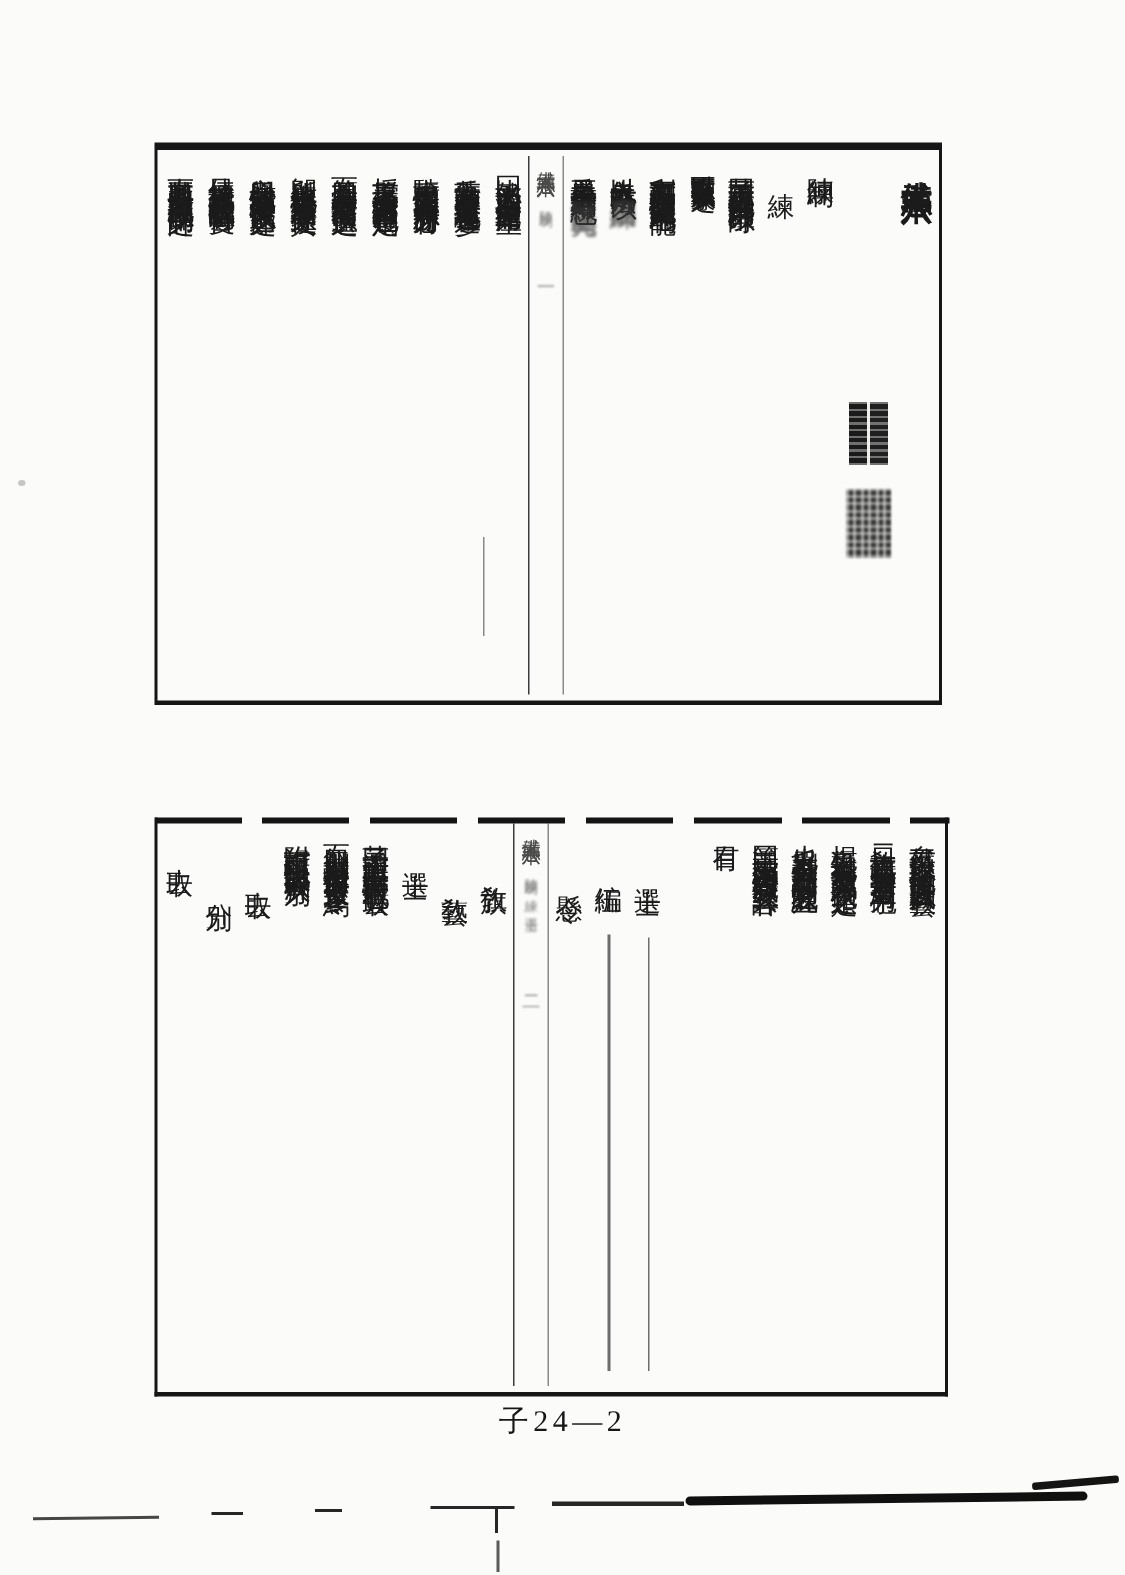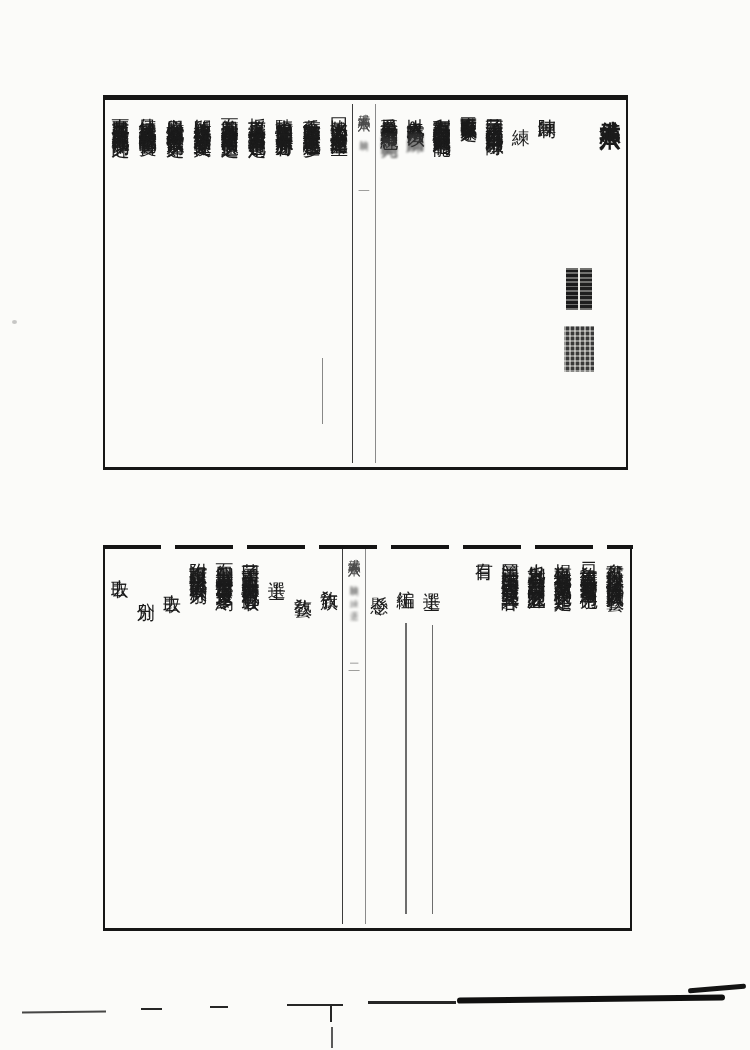--- a/index.html
+++ b/index.html
@@ -137,20 +137,21 @@
         <div class="col" style="width: 26.2px; padding-top: 17.64px;"><span class="txt">選士</span></div>
         <div class="col" style="width: 26.2px; padding-top: 0px;"><span class="txt">茅子曰選士而無去取是驅市人而戰也有去取</span></div>
         <div class="col" style="width: 26.2px; padding-top: 0px;"><span class="txt">而無分別則車轅舟楫違用而不可致遠參苓烏</span></div>
         <div class="col" style="width: 26.2px; padding-top: 0px;"><span class="txt">附誤投而可以殞生故首去取次分別</span></div>
         <div class="col" style="width: 26.2px; padding-top: 31.36px;"><span class="txt">去取</span></div>
         <div class="col" style="width: 26.2px; padding-top: 39.2px;"><span class="txt">分別</span></div>
         <div class="col" style="width: 26.2px; padding-top: 15.68px;"><span class="txt">去取</span></div>
       </div>
     </div>
 
+  <div class="footer">子24—2</div>
 
   <div class="art a0"></div>
   <div class="art a10"></div>
   <div class="art a1"></div>
   <div class="art a2"></div>
   <div class="art a3"></div>
   <div class="art a4"></div>
   <div class="art a5"></div>
   <div class="art a6"></div>
   <div class="art a7"></div>

